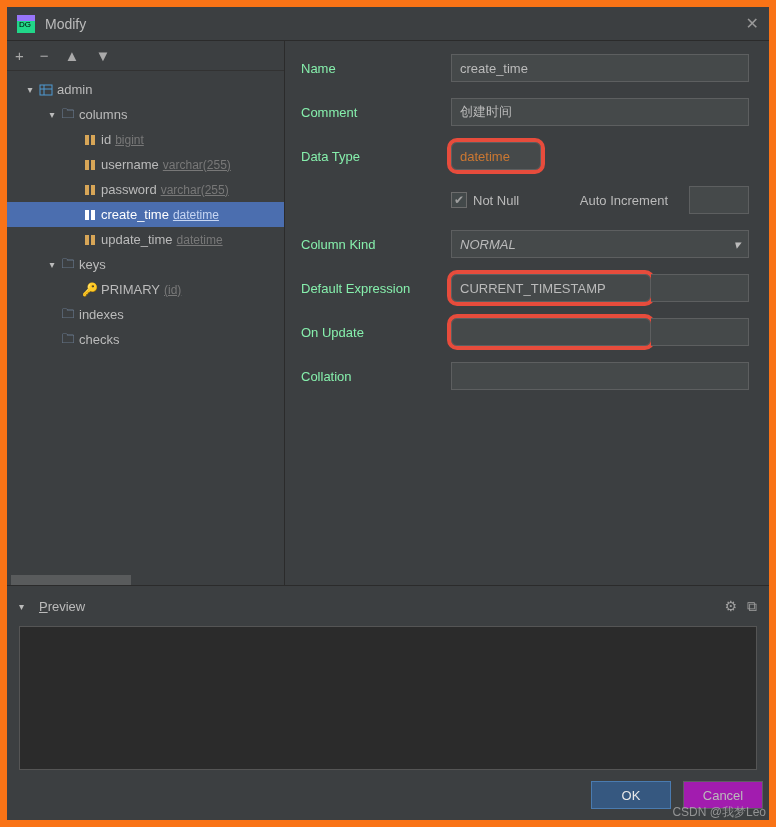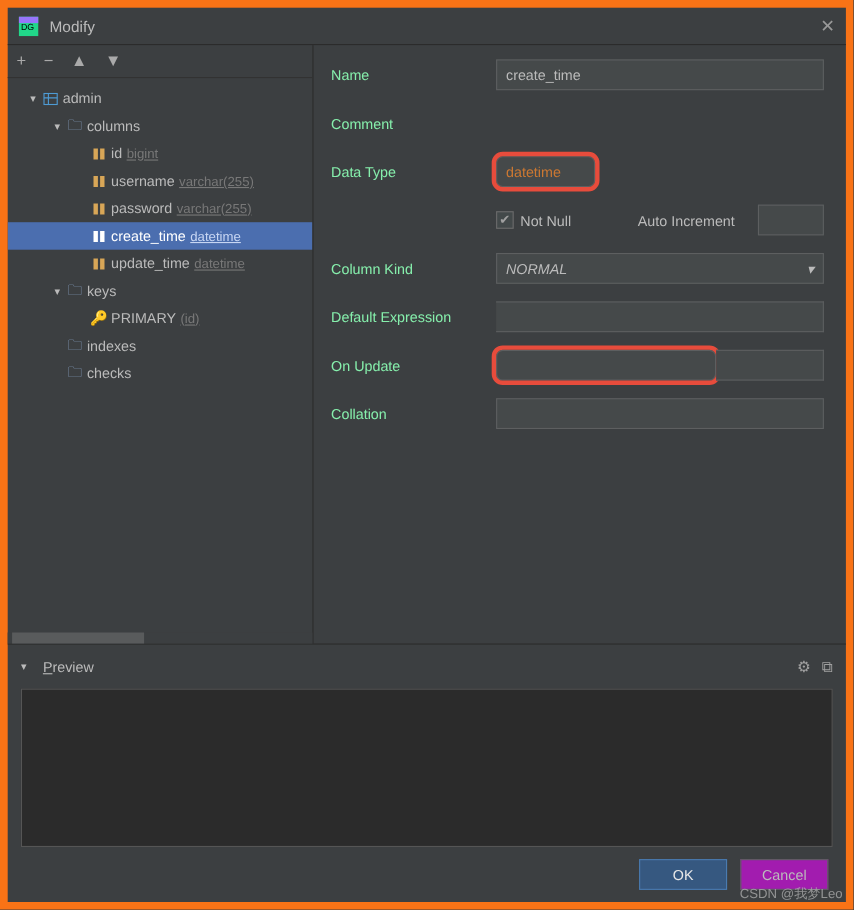--- a/index.html
+++ b/index.html
@@ -110,21 +110,21 @@
   .preview-header .plabel { flex:1; }
   .preview-header .plabel u { text-decoration: underline; }
   .preview-header .picon { color:#a0a0a0; margin-left:10px; font-size:14px; cursor:pointer;}
   .preview-body {
     flex:1; margin-top:6px;
     background:#2b2b2b; border:1px solid #555;
   }
 
   .button-bar {
     height: 50px; display:flex; align-items:center; justify-content:flex-end;
-    padding: 0 16px; gap:12px;
+    padding: 0 6px; gap:12px;
   }
   .btn {
     min-width: 80px; height:28px; border:1px solid #5d5f60;
     background:#a21caf; color:#bbb; display:flex; align-items:center; justify-content:center;
     cursor:pointer; font-size:13px;
   }
   .btn.primary { background:#365880; border-color:#4a7bb0; color:#e8e8e8; }
   .watermark {
     position:absolute; right:10px; bottom:6px; color:#b7b7b7; font-size:12px;
     opacity:0.7;
@@ -260,20 +260,21 @@
           </div>
       </div>
 
       <div class="right-panel">
         <div class="form-row">
           <span class="lbl">Name</span>
           <input class="input" value="create_time" style="">
         </div>
         <div class="form-row">
           <span class="lbl">Comment</span>
+          <input class="input" value="创建时间" style="">
         </div>
         <div class="form-row">
           <span class="lbl">Data Type</span>
           <div class="input hl-red" style="flex:none;width:90px;display:flex;align-items:center;">
             <span class="datatype-val">datetime</span>
           </div>
         </div>
         <div class="form-row">
           <span class="lbl"></span>
           <div class="checkbox-wrap">
@@ -286,20 +287,21 @@
         </div>
         <div class="form-row">
           <span class="lbl">Column Kind</span>
           <div class="select">
             <span>NORMAL</span>
             <span>▾</span>
           </div>
         </div>
         <div class="form-row">
           <span class="lbl">Default Expression</span>
+          <input class="input hl-red" style="flex: 0 0 auto; width: 200px;" value="CURRENT_TIMESTAMP">
           <div style="flex:1;height:28px;background:#45494a;border:1px solid #5d5f60;border-left:none"></div>
         </div>
         <div class="form-row">
           <span class="lbl">On Update</span>
           <input class="input hl-red" style="flex: 0 0 auto; width: 200px;" value="">
           <div style="flex:1;height:28px;background:#45494a;border:1px solid #5d5f60;border-left:none"></div>
         </div>
         <div class="form-row">
           <span class="lbl">Collation</span>
           <input class="input" value="" style="">

